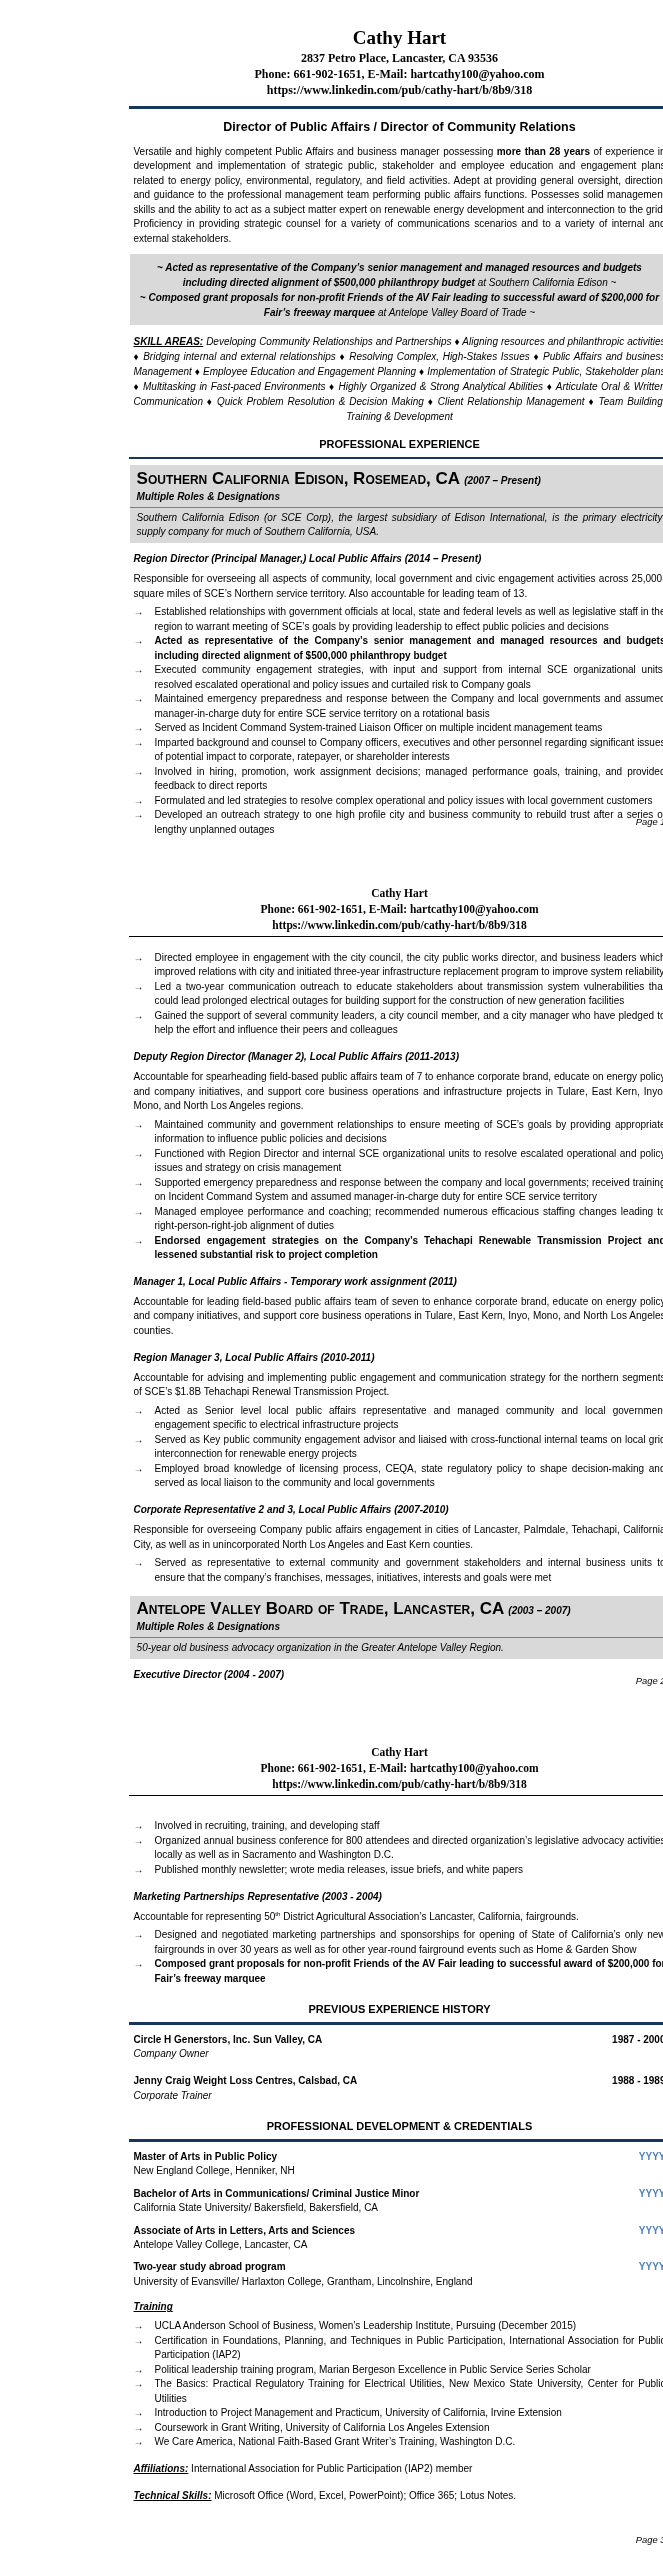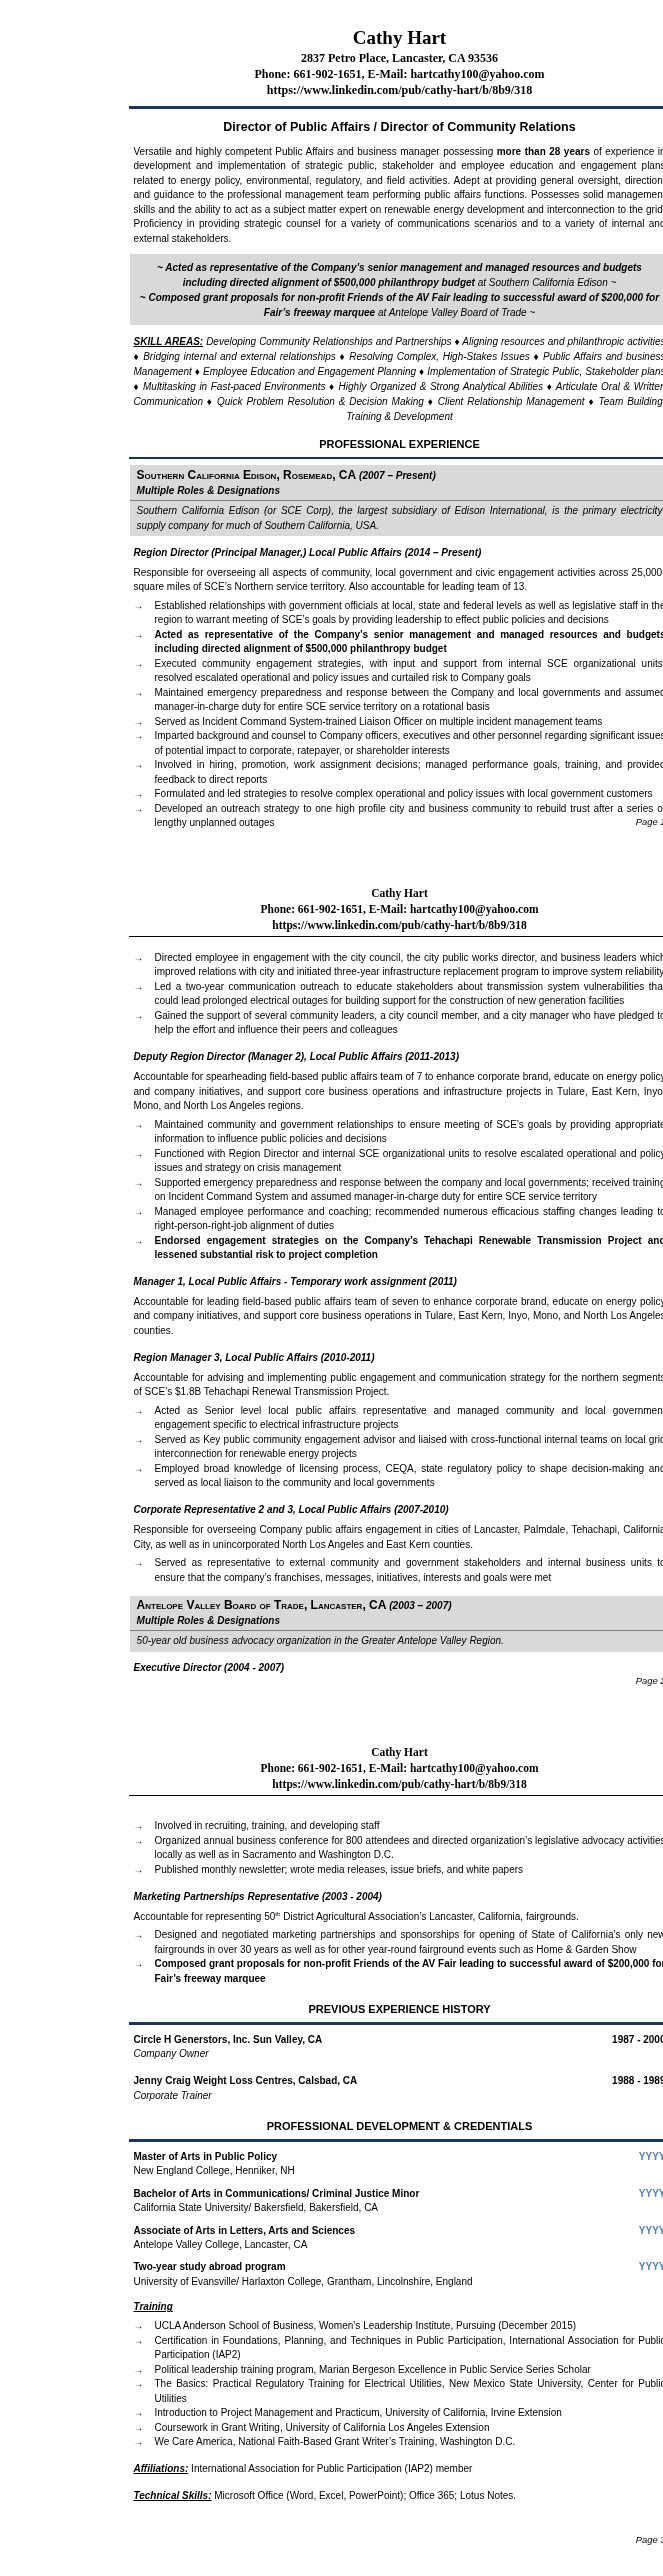--- a/index.html
+++ b/index.html
@@ -24,21 +24,21 @@
   .b{font-weight:bold;}
   .highlight-box{background:#D9D9D9;margin:8.3px -3.1px 0 -3.1px;padding:5.2px 9.4px;
                  text-align:center;font-style:italic;font-weight:bold;line-height:1.5;}
   .highlight-box .tail{font-weight:normal;}
   .skills{margin-top:9.4px;font-style:italic;text-align:justify;text-align-last:center;line-height:1.5;}
   .skills .label{font-weight:bold;text-decoration:underline;}
   .section-head{text-align:center;font-weight:bold;font-size:11px;margin-top:12.5px;}
   .section-rule{height:2.6px;background:#17365D;margin:4.2px -4.2px 0 -4.2px;}
   .company-box{background:#D9D9D9;border-bottom:1.6px solid #7F7F7F;margin:6.2px -3.1px 0 -3.1px;
                padding:2.6px 6.2px 2.1px 6.2px;}
-  .company-name{font-weight:bold;font-variant:small-caps;font-size:12px;line-height:1.3;}
+  .company-name{font-weight:bold;font-variant:small-caps;font-size:17px;line-height:1.3;}
   .company-dates{font-weight:bold;font-style:italic;font-variant:normal;font-size:10px;}
   .company-sub{font-weight:bold;font-style:italic;line-height:1.35;padding-bottom:1px;}
   .company-desc{background:#D9D9D9;margin:0 -3.1px;padding:3.1px 6.2px;font-style:italic;text-align:justify;}
   .job-title{font-weight:bold;font-style:italic;margin-top:9.4px;}
   .intro{text-align:justify;margin-top:5.2px;}
   .bullets{margin-top:4.2px;}
   .bullet{display:flex;}
   .bullet .arrow{flex:none;width:21px;}
   .bullet .arrow::before{content:"\2192";}
   .bullet .txt{flex:1;text-align:justify;}

